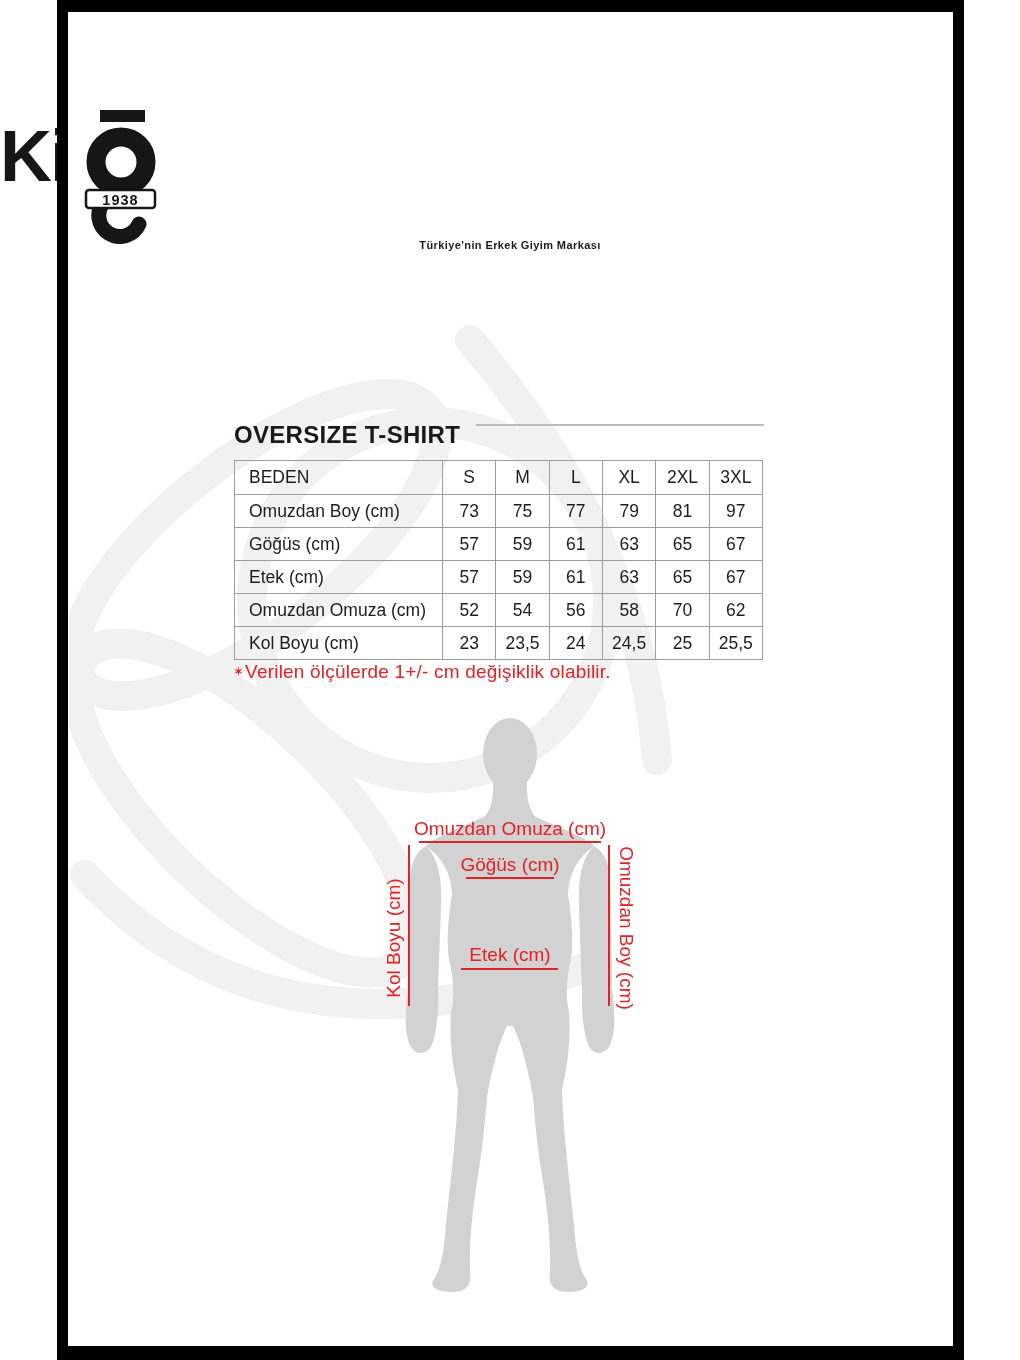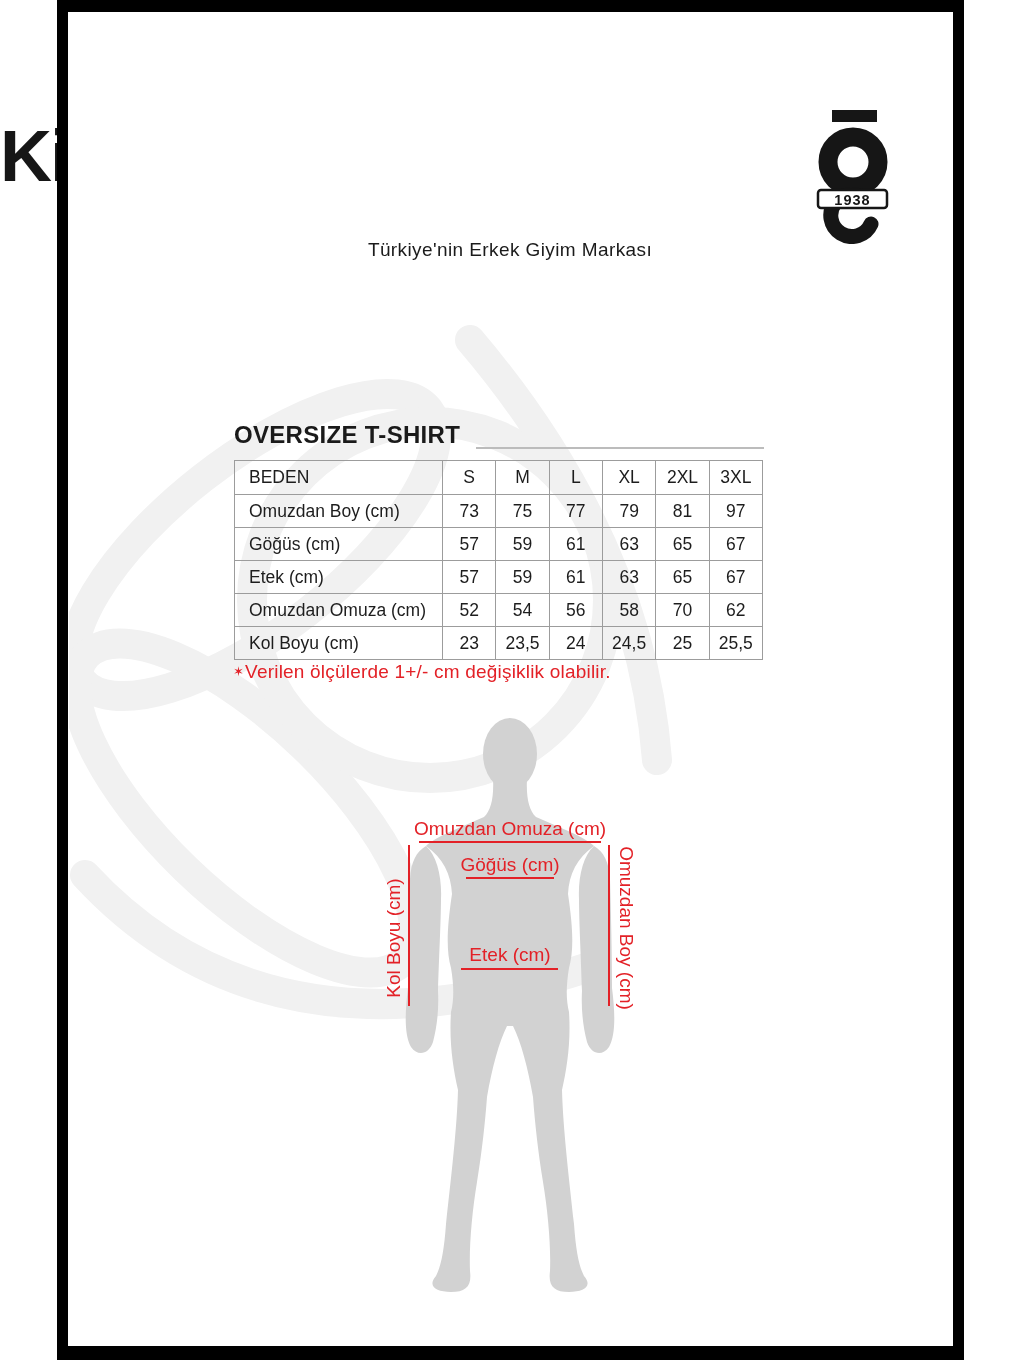--- a/index.html
+++ b/index.html
@@ -11,35 +11,35 @@
   .frame{
     position:absolute;left:57px;top:0;width:907px;height:1360px;
     box-sizing:border-box;border-style:solid;border-color:#000;
     border-width:12px 11px 14px 11px;z-index:4;pointer-events:none;
   }
   
   .watermark{position:absolute;left:69px;top:13px;z-index:0;}
   
   .logo-row{
     position:absolute;left:0;top:110px;width:900px;display:flex;
-    justify-content:space-between;align-items:flex-start;z-index:2;
+    justify-content:flex-start;align-items:flex-start;z-index:2;
   }
   .logo-text{
     font-size:72px;font-weight:700;line-height:1;color:#161616;
     letter-spacing:-2px;margin-top:10px;
   }
   .logo-g{margin:0 10px 0 16px;}
   .tagline{
     position:absolute;left:0;top:239px;width:1020px;text-align:center;
-    font-size:19px;font-weight:400;letter-spacing:.4px;color:#1b1b1b;z-index:2;
+    font-size:11px;font-weight:700;letter-spacing:.4px;color:#1b1b1b;z-index:2;
   }
   
   .sec-title{
     position:absolute;left:234px;top:421px;width:530px;display:flex;
-    align-items:flex-end;z-index:2;
+    align-items:flex-start;z-index:2;
   }
   .sec-title h1{
     margin:0;font-size:24px;font-weight:700;letter-spacing:.3px;color:#1a1a1a;
     white-space:nowrap;
   }
   .sec-rule{flex:1;height:2px;background:#bcbcbc;margin-left:16px;margin-top:3px;}
   
   .size-table{
     position:absolute;left:234px;top:460px;width:529px;z-index:2;
     border-collapse:collapse;table-layout:fixed;background:transparent;

